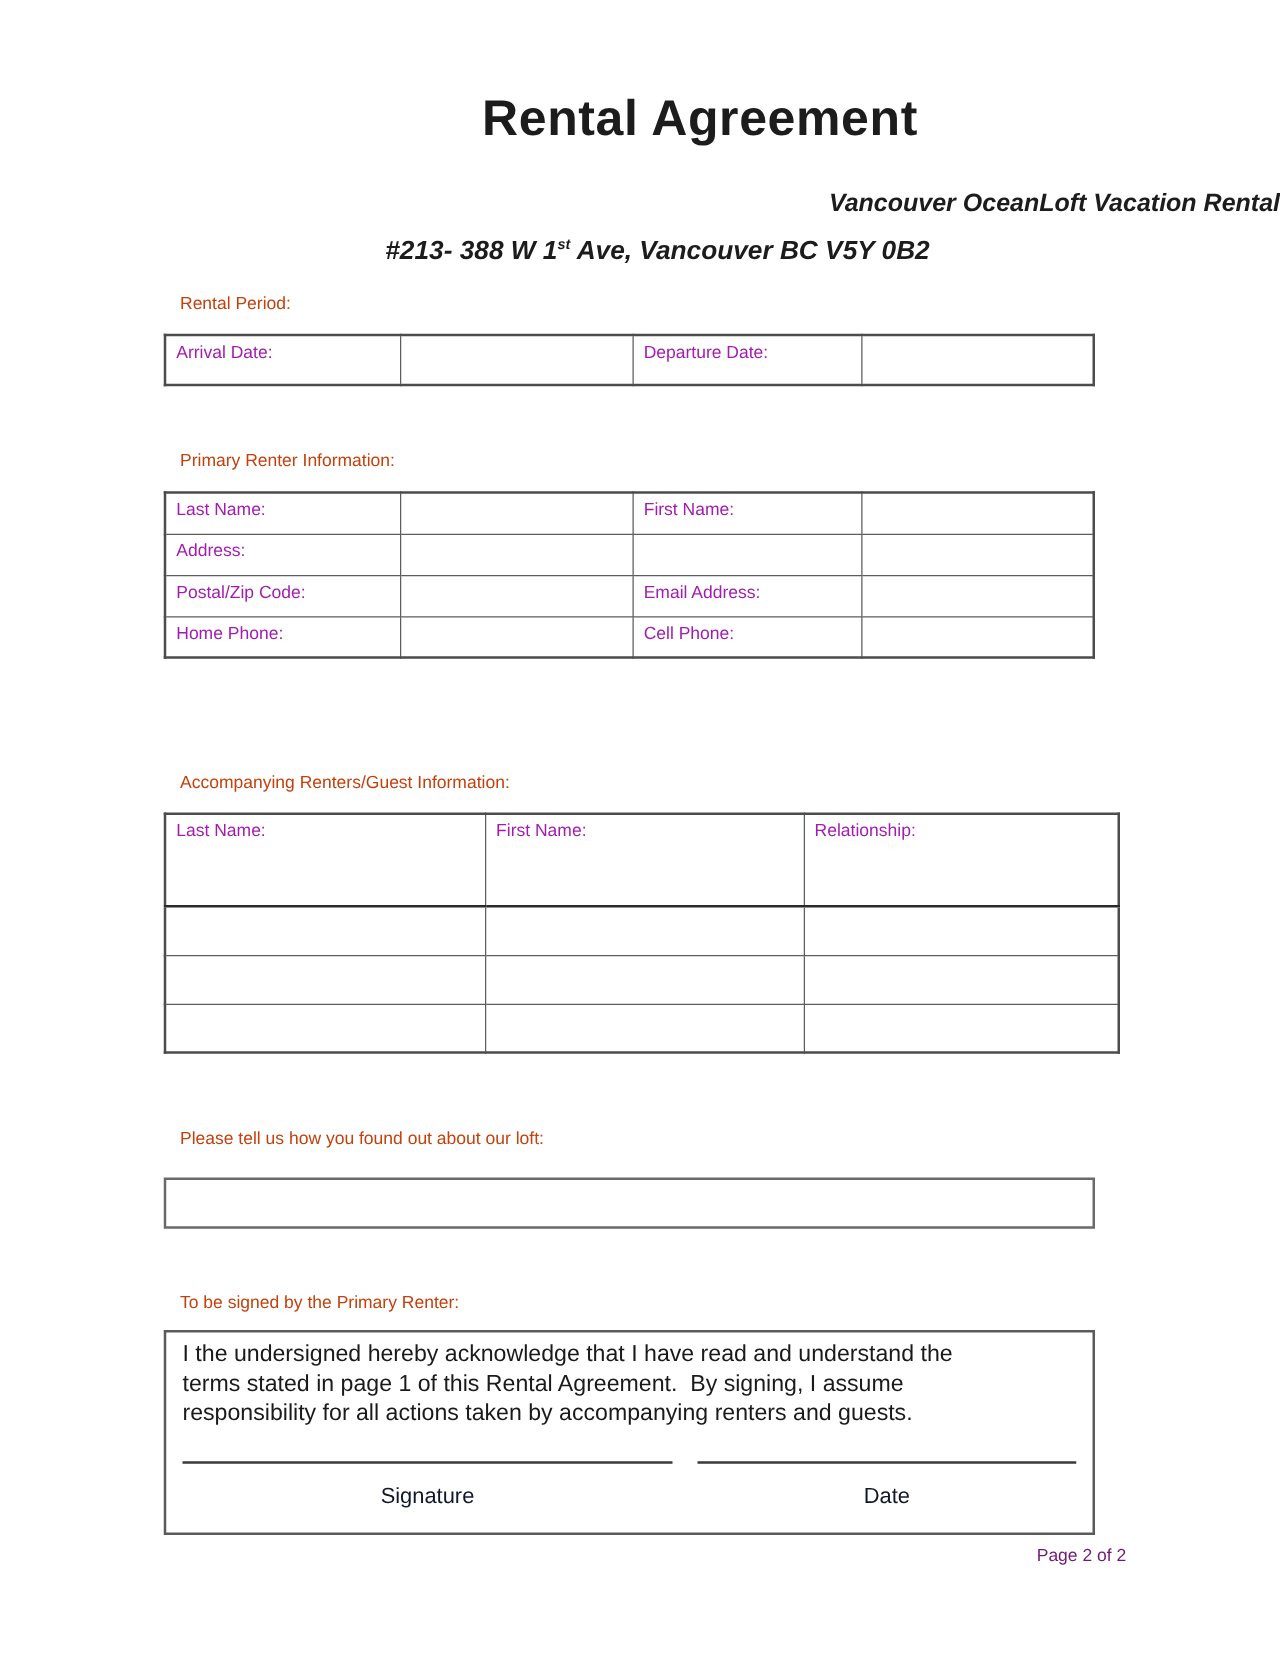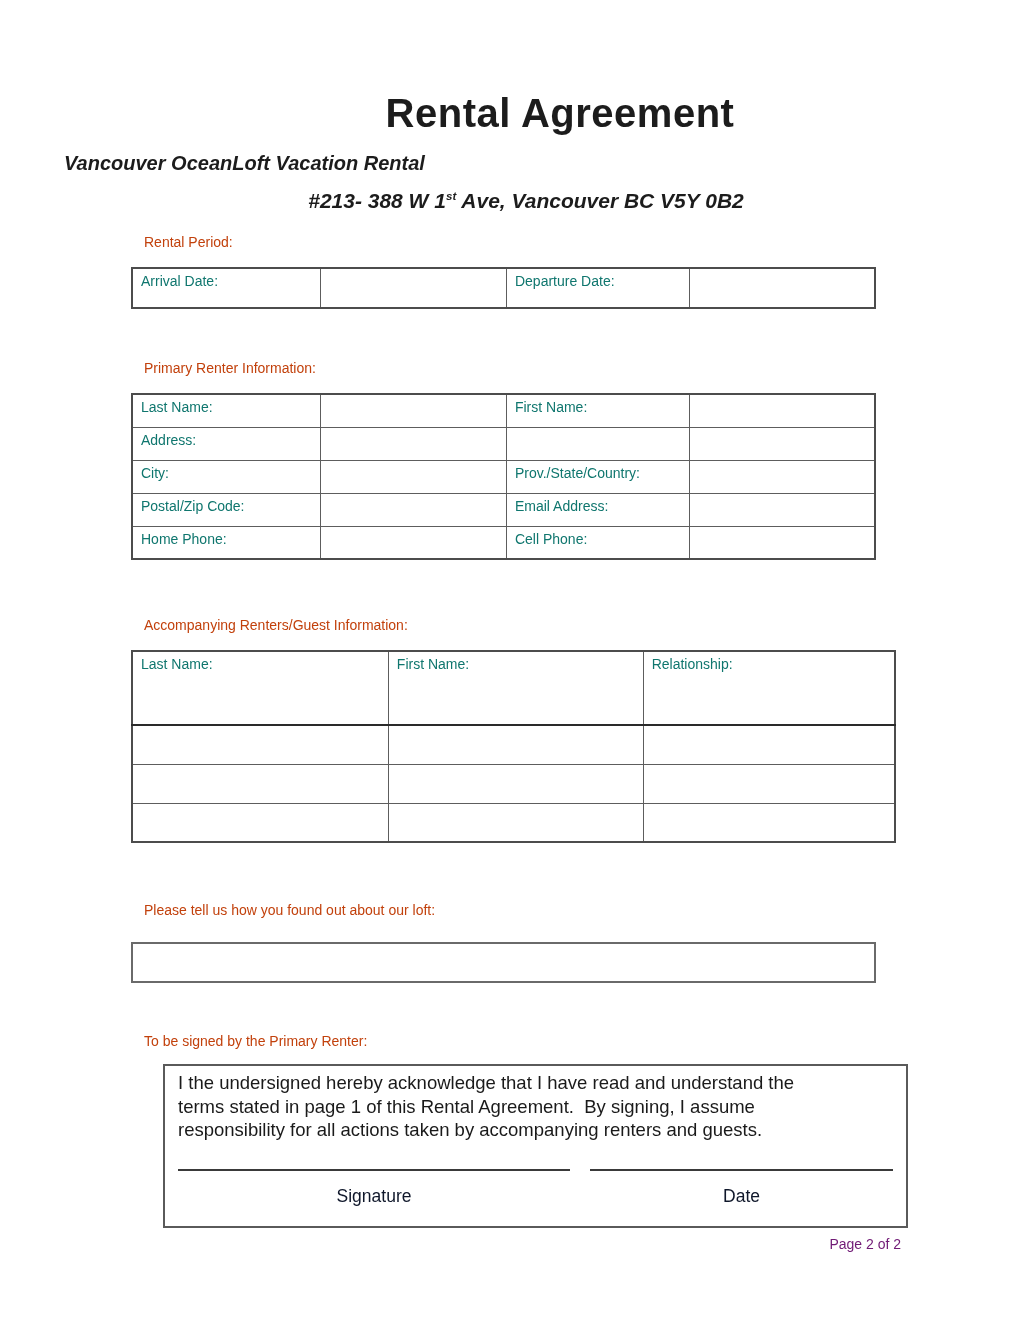--- a/index.html
+++ b/index.html
@@ -7,26 +7,26 @@
   .page {
     position: relative;
     width: 1024px;
     height: 1325px;
     background: #ffffff;
     font-family: "Liberation Sans", sans-serif;
     color: #1c1c1c;
     overflow: hidden;
   }
   .doc-title {
-    position: absolute; top: 91px; left: 96px; width: 928px;
+    position: absolute; top: 73px; left: 96px; width: 928px;
     text-align: center; font-size: 40px; font-weight: bold; letter-spacing: 0.5px;
   }
   .doc-subtitle {
     position: absolute; top: 152px; left: 64px; width: 960px;
-    text-align: left; font-size: 20px; font-weight: bold; font-style: italic;
+    text-align: right; font-size: 20px; font-weight: bold; font-style: italic;
   }
   .doc-address {
     position: absolute; top: 189px; left: 28px; width: 996px;
     text-align: center; font-size: 21px; font-weight: bold; font-style: italic;
   }
   .doc-address sup { font-size: 0.55em; }
   .sec-label { position: absolute; left: 144px; font-size: 14px; color: #c2410c; }
   #rp-label  { top: 234px; }
   #pr-label  { top: 360px; }
   #gu-label  { top: 617px; }
@@ -35,38 +35,38 @@
 
   table.formgrid {
     position: absolute; border-collapse: collapse; table-layout: fixed;
     border: 2px solid #4c4c4c;
   }
   table.formgrid td {
     border: 1px solid #5d5d5d;
     vertical-align: top;
     padding: 4px 8px;
     font-size: 14px;
-    color: #0f766e;
+    color: #a21caf;
   }
   #rp-table { top: 267px; left: 131px; width: 745px; }
   #rp-table td { height: 40px; }
   #pr-table { top: 393px; left: 131px; width: 745px; }
   #pr-table td { height: 33px; }
   #gu-table { top: 650px; left: 131px; width: 765px; }
   #gu-table tr.ghead td { height: 74px; border-bottom: 2px solid #2a2a2a; }
   #gu-table tr.grow td { height: 39px; }
 
   .box {
     position: absolute; background: #fff;
     border: 2px solid #6a6a6a;
   }
   #ref-box { top: 942px; left: 131px; width: 745px; height: 41px; }
   #sig-box {
     top: 1064px; left: 131px; width: 745px; height: 164px;
-    border-color: #5a5a5a; padding: 5px 13px; margin-left: 32px;
+    border-color: #5a5a5a; padding: 5px 13px;
   }
   .ack-line { font-size: 18.5px; line-height: 23.5px; white-space: pre; color: #1a1a1a; }
   .sig-row { display: flex; margin-top: 25px; }
   .sig-line { width: 392px; height: 4px; border-bottom: 2px solid #3a3a3a; }
   .sig-gap  { width: 20px; }
   .date-line { width: 303px; height: 4px; border-bottom: 2px solid #3a3a3a; }
   .sig-label-row { display: flex; margin-top: 15px; }
   .sig-label-row .u-label { font-size: 17.5px; text-align: center; color: #0f172a; }
   .u-label.sig  { width: 392px; }
   .u-label.date { width: 303px; }
@@ -115,26 +115,20 @@
         <tr>
       <td><span>Last Name:</span></td>
       <td></td>
       <td><span>First Name:</span></td>
       <td></td>
     </tr>
     <tr>
       <td><span>Address:</span></td>
       <td></td>
       <td></td>
-      <td></td>
-    </tr>
-    <tr>
-      <td><span>City:</span></td>
-      <td></td>
-      <td><span>Prov./State/Country:</span></td>
       <td></td>
     </tr>
     <tr>
       <td><span>Postal/Zip Code:</span></td>
       <td></td>
       <td><span>Email Address:</span></td>
       <td></td>
     </tr>
     <tr>
       <td><span>Home Phone:</span></td>

